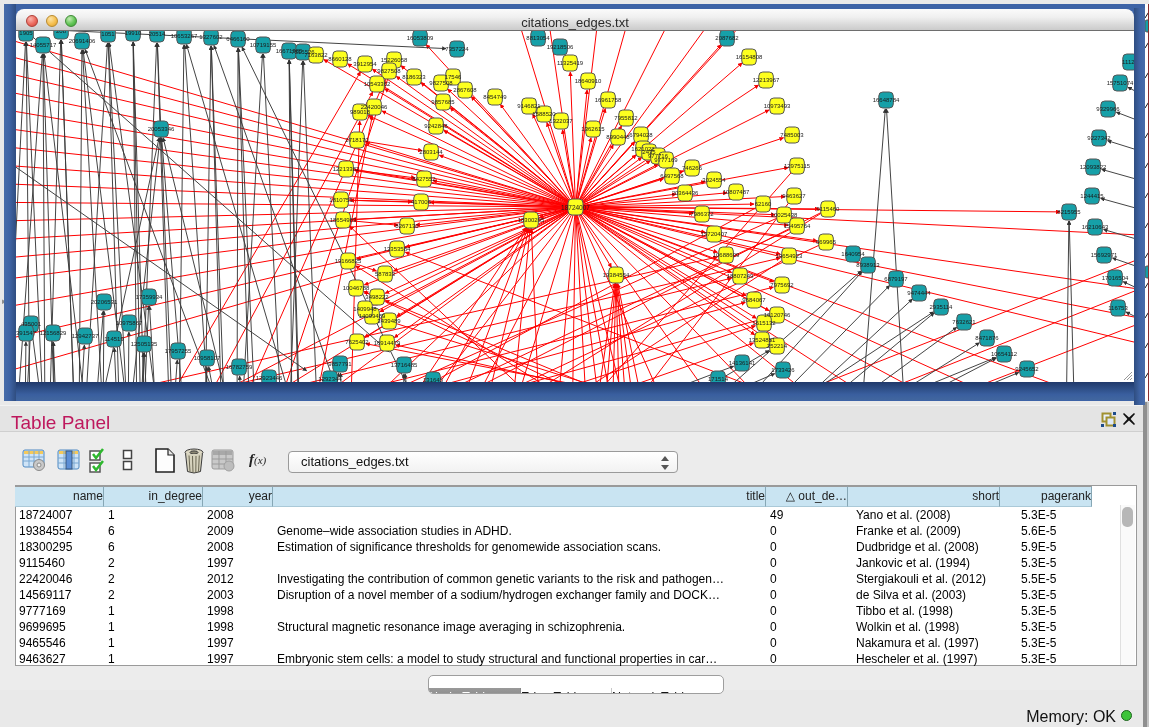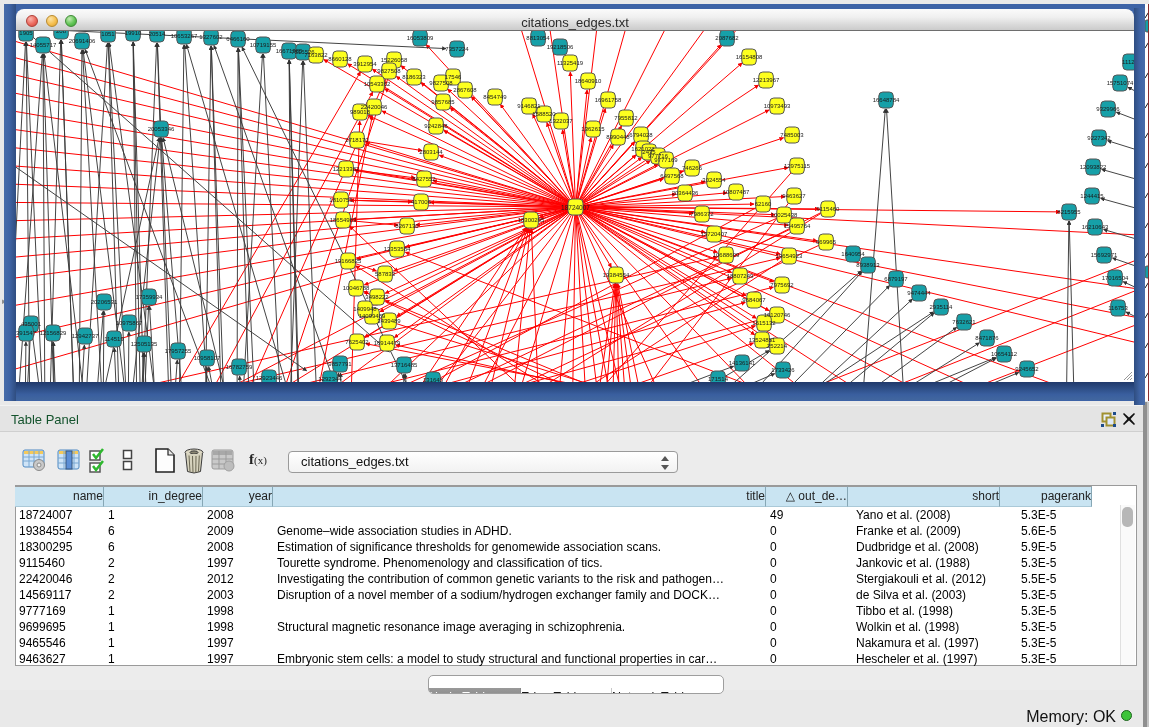--- a/index.html
+++ b/index.html
@@ -20,21 +20,21 @@
 .light{top:6px;width:12px;height:12px;border-radius:50%}
 #l1{left:10px;background:radial-gradient(circle at 35% 30%,#f9b4ac,#ec6a5e 55%,#c9453a);border:1px solid #b03e36}
 #l2{left:29.5px;background:radial-gradient(circle at 35% 30%,#fbe2a4,#f5bf4f 55%,#d89e30);border:1px solid #b98a2d}
 #l3{left:49px;background:radial-gradient(circle at 35% 30%,#c4eab4,#61c555 55%,#3e9e35);border:1px solid #3f8a36}
 #canvas{left:12px;top:27px;width:1118px;height:351px;background:#fff;overflow:hidden}
 #rstrip{left:1145px;top:4px;width:4px;height:397px;background:#fff;overflow:hidden}
 #rline{left:1148px;top:4px;width:1px;height:397px;background:#8c2f2f}
 
 #tp-head{left:0;top:405px;width:1149px;height:27px;background:#e4e4e4;
  border-top:1px solid #f2f2f2;border-bottom:1px solid #cfcfcf}
-#tp-head .lbl{left:11px;top:6px;font-size:13px;color:#14532d}
+#tp-head .lbl{left:11px;top:6px;font-size:19px;color:#be185d}
 #tp-body{left:0;top:432px;width:1149px;height:258px;background:#ececec}
 #ddown{left:288px;top:451px;width:390px;height:22px;background:linear-gradient(180deg,#fff,#f2f2f2);
  border:1px solid #9a9a9a;border-radius:4px;font-size:13px;color:#111;line-height:20px;padding-left:12px}
 .updn{right:7px;top:3px;position:absolute}
 
 #tbl{left:15px;top:485px;width:1122px;height:181px;background:#fff;border:1px solid #9a9a9a}
 .th{position:absolute;top:486px;height:21px;background:#c9e4f2;border-right:1px solid #87a7b5;
  border-top:1px solid #9a9a9a;border-bottom:1px solid #aac9d8;font-size:12px;color:#222;
  text-align:right;line-height:19px}
 .tr{position:absolute;left:15px;width:1105px;height:16px;font-size:12px;color:#000}
@@ -741,21 +741,21 @@
  <rect x="1" y="2" width="21" height="19" rx="2" fill="#c9c9c9" stroke="#9b9b9b"></rect>
  <rect x="2" y="3" width="19" height="4" fill="#a8a8a8"></rect>
  <g stroke="#9b9b9b" stroke-width="1">
       <line x1="1" y1="11" x2="22" y2="11"></line>
       <line x1="1" y1="16" x2="22" y2="16"></line>
  <line x1="8" y1="3" x2="8" y2="21"></line>
       <line x1="15" y1="3" x2="15" y2="21"></line>
     </g>
  <circle cx="18" cy="18" r="5" fill="#bdbdbd" stroke="#a0a0a0"></circle>
 </svg>
-<div class="abs" style="left:249px;top:451px;font-size:15px;color:#222;font-family:'Liberation Serif',serif"><b>f</b><span style="font-size:11px">(x)</span></div>
+<div class="abs" style="left:249px;top:451px;font-size:15px;font-style:italic;color:#222;font-family:'Liberation Serif',serif"><b>f</b><span style="font-size:11px">(x)</span></div>
 
 <div class="abs" id="ddown">citations_edges.txt
  <svg class="updn" width="10" height="16">
   <path d="M5 1 L9 6 L1 6 Z" fill="#555"></path>
       <path d="M5 15 L9 10 L1 10 Z" fill="#555"></path>
  </svg>
 </div>
 
 <div class="abs" id="tbl"></div>
 <div class="th" style="left:15px;width:89px">name</div>
@@ -788,23 +788,22 @@
     <span class="c3">2008</span>
     <span class="c4">Estimation of significance thresholds for genomewide association scans.</span>
     <span class="c5">0</span>
     <span class="c6">Dudbridge et al. (2008)</span>
     <span class="c7">5.9E-5</span>
   </div>
 <div class="tr" style="top:555px">
     <span class="c1">9115460</span>
     <span class="c2">2</span>
     <span class="c3">1997</span>
-    <span class="c4">Tourette syndrome. Phenomenology and classification of tics.</span>
     <span class="c5">0</span>
-    <span class="c6">Jankovic et al. (1988)</span>
+    <span class="c6">Jankovic et al. (1994)</span>
     <span class="c7">5.3E-5</span>
   </div>
 <div class="tr" style="top:571px">
     <span class="c1">22420046</span>
     <span class="c2">2</span>
     <span class="c3">2012</span>
     <span class="c4">Investigating the contribution of common genetic variants to the risk and pathogen…</span>
     <span class="c5">0</span>
     <span class="c6">Stergiakouli et al. (2012)</span>
     <span class="c7">5.5E-5</span>

